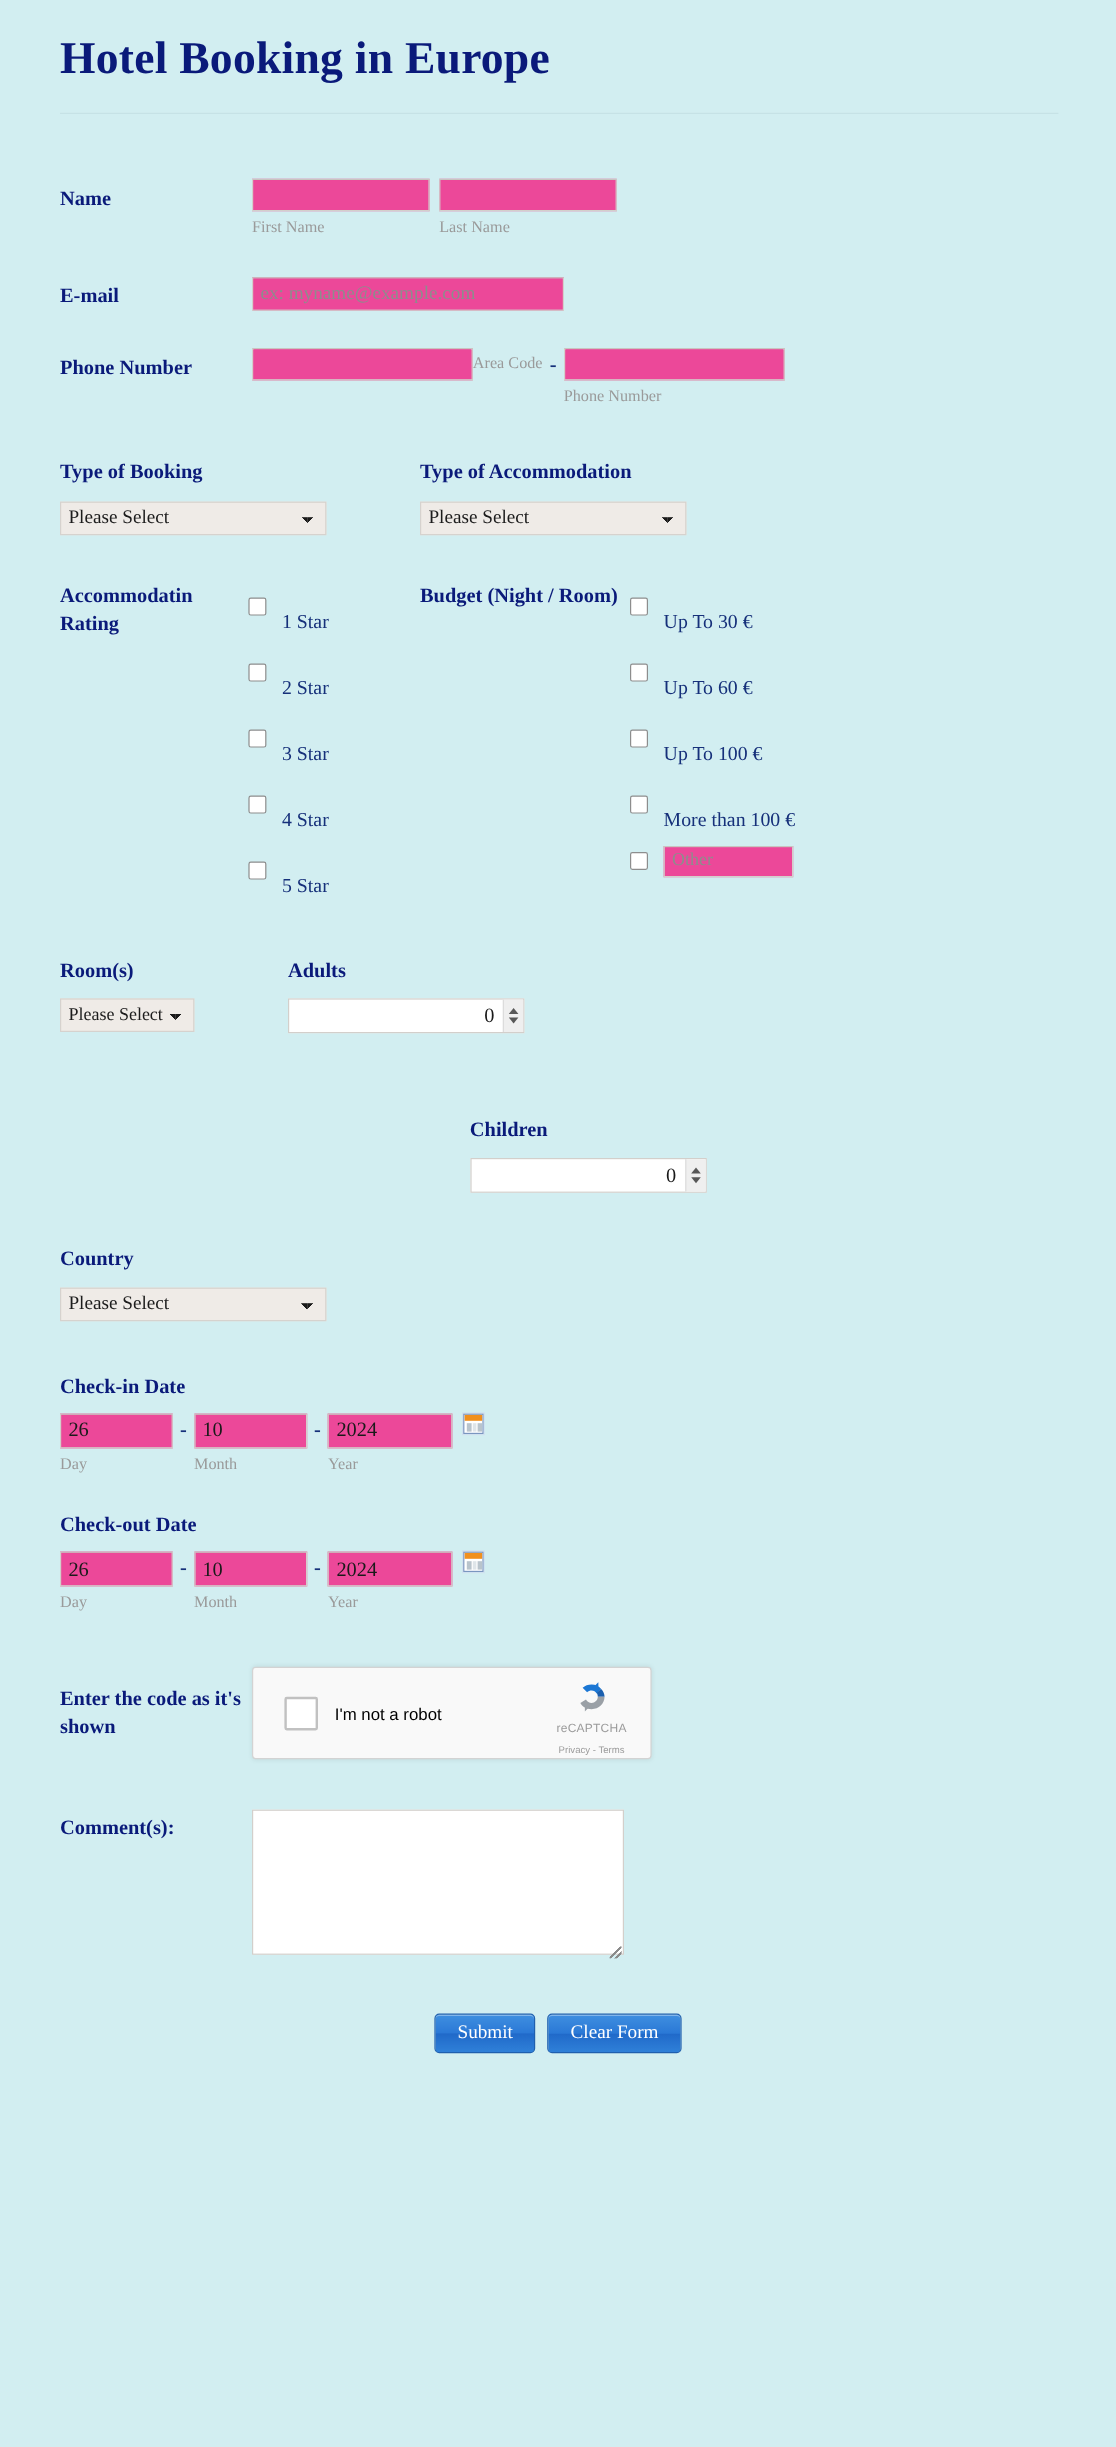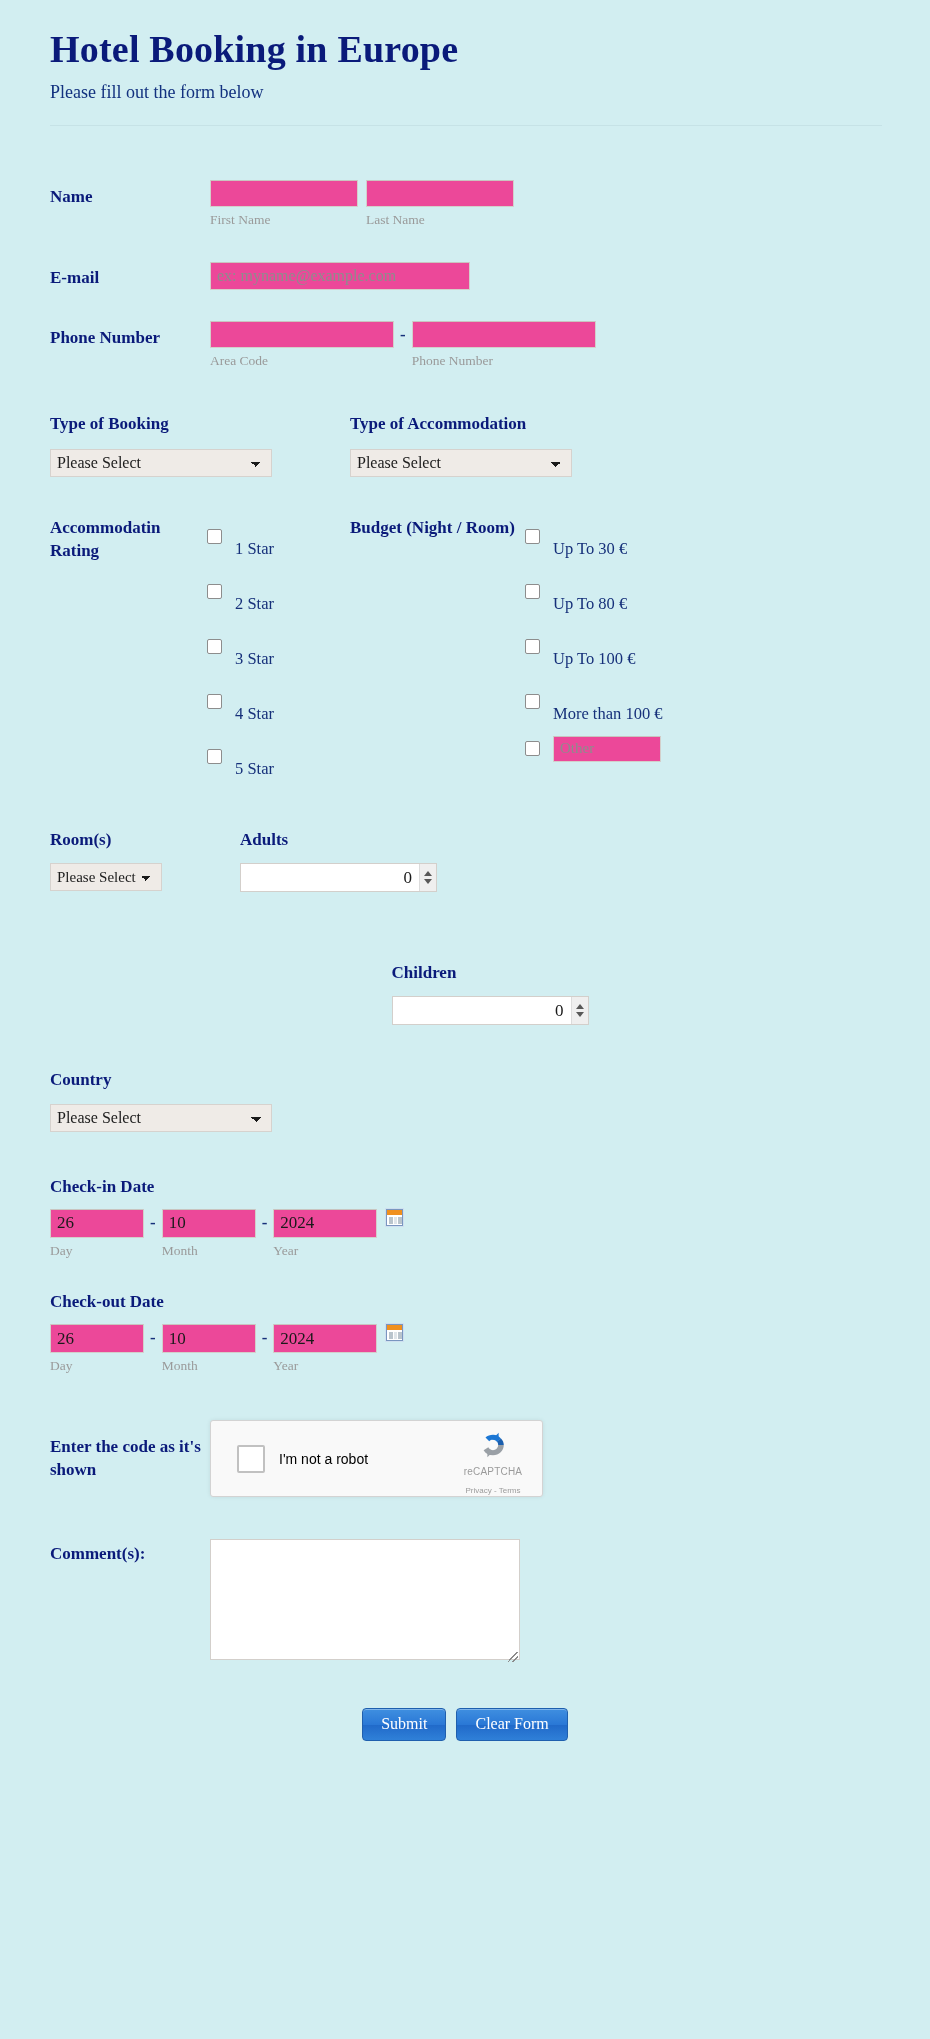--- a/index.html
+++ b/index.html
@@ -225,21 +225,20 @@
     line-height: 1;
   }
 </style>
 </head>
 <body>
 
 <div class="page">
 
   <div class="header">
     <h1 class="form-title">Hotel Booking in Europe</h1>
-    <p class="form-subtitle">Please fill out the form below</p>
   </div>
   <div class="divider"></div>
 
   <div class="row" style="margin-top:54px;">
     <div class="label" style="width:160px;padding-top:6px;">Name</div>
     <div style="display:flex;">
       <div style="display:flex;flex-direction:column;">
         <input class="tf" style="width: 148px;" type="text" value="">
         <span class="sublabel">First Name</span>
       </div>
@@ -251,21 +250,21 @@
   </div>
 
   <div class="row" style="margin-top:34px;">
     <div class="label" style="width:160px;padding-top:5px;">E-mail</div>
     <input class="tf" style="width: 260px; height: 28px;" type="text" placeholder="ex: myname@example.com">
   </div>
 
   <div class="row" style="margin-top:31px;">
     <div class="label" style="width:160px;padding-top:6px;">Phone Number</div>
     <div style="display:flex;align-items:flex-start;">
-      <div style="display:flex;flex-direction:column;">
+      <div style="display:flex;">
         <input class="tf" style="width: 184px;" type="text" value="">
         <span class="sublabel">Area Code</span>
       </div>
       <span class="dash">-</span>
       <div style="display:flex;flex-direction:column;">
         <input class="tf" style="width: 184px;" type="text" value="">
         <span class="sublabel">Phone Number</span>
       </div>
     </div>
   </div>
@@ -312,21 +311,21 @@
     </div>
 
     <div class="label" style="width:175px;padding-top:2px;line-height:1.35;">Budget (Night / Room)</div>
     <div class="cb-list">
       <div class="cb-item">
         <span class="cb"></span>
         <span class="cb-label">Up To 30 €</span>
       </div>
       <div class="cb-item">
         <span class="cb"></span>
-        <span class="cb-label">Up To 80 €</span>
+        <span class="cb-label">Up To 60 €</span>
       </div>
       <div class="cb-item">
         <span class="cb"></span>
         <span class="cb-label">Up To 100 €</span>
       </div>
       <div class="cb-item">
         <span class="cb"></span>
         <span class="cb-label">More than 100 €</span>
       </div>
       <div class="cb-item" style="margin-top:1px;">

